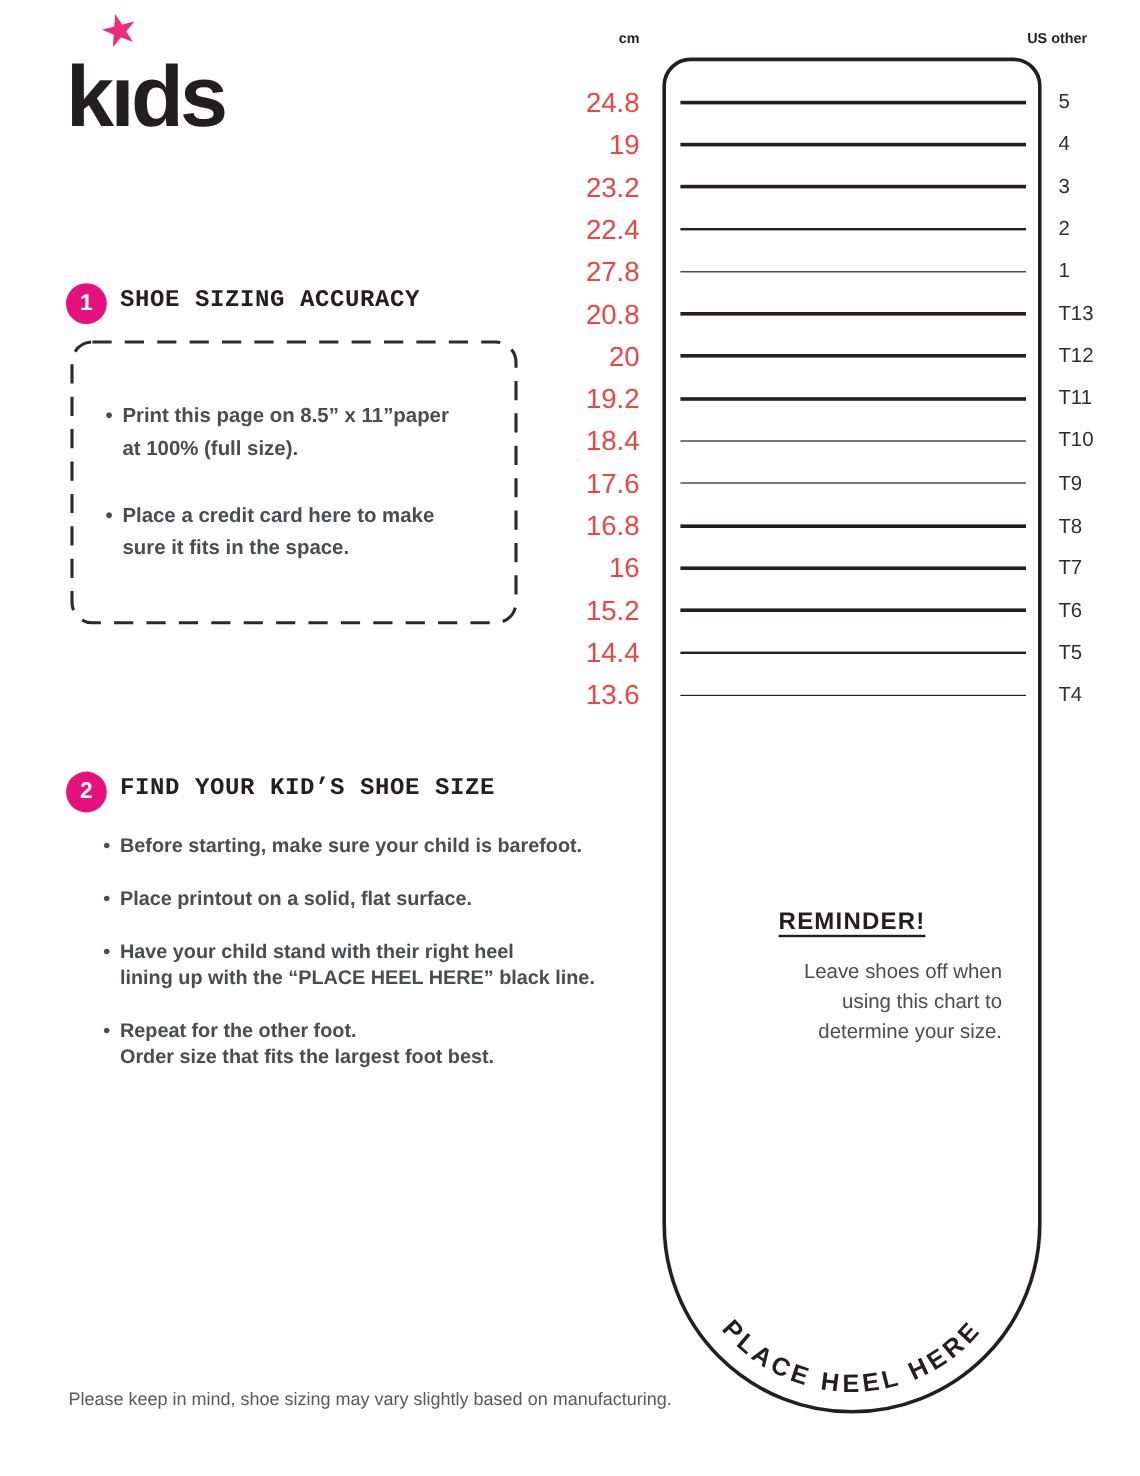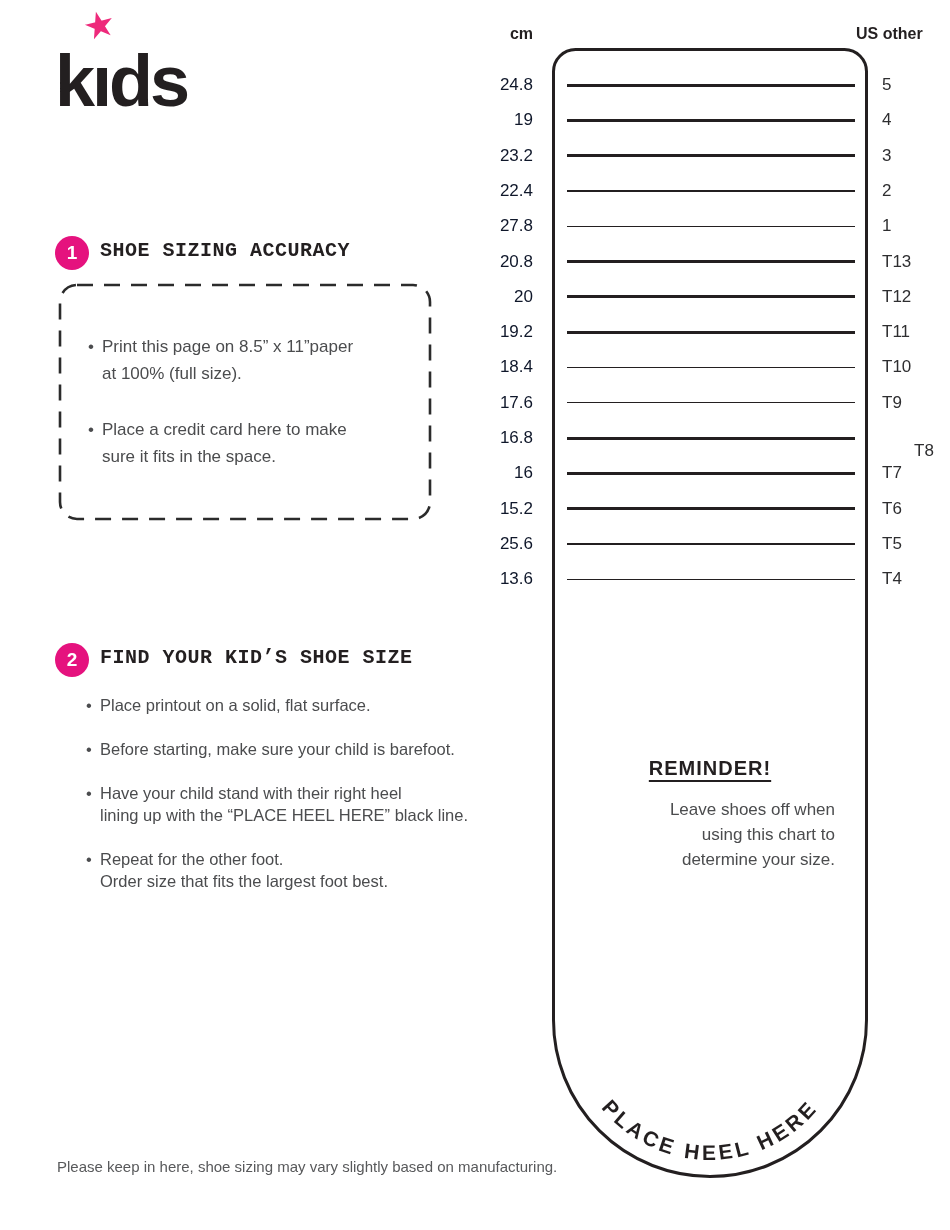--- a/index.html
+++ b/index.html
@@ -17,39 +17,39 @@
   
   .step-circle { position:absolute; width:34px; height:34px; border-radius:50%; color:#fff;
                  font-weight:bold; font-size:19px; display:flex; align-items:center; justify-content:center; }
   .step-title { position:absolute; left:100px; font-weight:bold; font-size:20px; letter-spacing:.5px; color:#231f20;font-family:Liberation Mono, monospace; }
 
   
   .dash-box { position:absolute; left:58px; top:283px; width:374px; height:238px; }
   .dash-box svg { position:absolute; left:0; top:0; }
   .dash-box .content { position:absolute; left:30px; top:50px; }
 
-  .bullets { list-style:none; }
+  .bullets { list-style:none;font-weight:bold; }
   .bullets li { position:relative; padding-left:14px; color:#4b4c4e; white-space:pre-line; }
   .bullets li::before { content:"•"; position:absolute; left:0; top:0; color:#4b4c4e; }
   .box-bullets li { font-size:17px; line-height:27px; margin-bottom:29px; }
   .step2-bullets { position:absolute; left:86px; top:694px; width:430px; }
   .step2-bullets li { font-size:16.5px; line-height:22px; margin-bottom:22px; }
 
   
   .footer { position:absolute; left:57px; top:1158px; font-size:15px; color:#58595b; }
 
   
-  .col-header { position:absolute; font-weight:bold; font-size:16px; color:#231f20; }
+  .col-header { position:absolute; font-weight:bold; font-size:12px; color:#231f20; }
   .cm-header { left:463px; top:25px; width:70px; text-align:right; }
   .us-header { left:856px; top:25px; }
 
   .shape-svg { position:absolute; left:0; top:0; }
 
   .rows { position:absolute; left:0; top:0; width:950px; height:1230px; pointer-events:none; }
-  .row .cm { position:absolute; left:463px; width:70px; text-align:right; font-size:17px; color:#0f172a; height:22px; line-height:22px; }
+  .row .cm { position:absolute; left:463px; width:70px; text-align:right; font-size:23px; color:#ef4444; height:22px; line-height:22px; }
   .row .us { position:absolute; left:882px; font-size:17px; color:#2e2e30; height:22px; line-height:22px; }
   .row .line { position:absolute; left:567px; width:288px; background:#231f20; }
   .row .line.bold { height:3px; }
   .row .line.thin { height:1.4px; }
 
   .reminder { position:absolute; left:585px; top:757px; width:250px; text-align:center; }
   .reminder-title { font-weight:bold; font-size:20px; letter-spacing:1px; color:#231f20;
                     text-decoration:underline; text-underline-offset:5px; text-decoration-thickness:2px; margin-bottom:17px; }
   .reminder-text { font-size:17px; line-height:25px; color:#4b4c4e; white-space:pre-line;text-align:right; }
 
@@ -82,29 +82,29 @@
       </ul>
     </div>
   </div>
 
   <div class="step-circle" style="left:55px; top:643px; background:#E5127E;">
     <span>2</span>
   </div>
   <div class="step-title" style="top:646px;">FIND YOUR KID’S SHOE SIZE</div>
 
   <ul class="bullets step2-bullets">
+    <li>Before starting, make sure your child is barefoot.</li>
     <li>Place printout on a solid, flat surface.</li>
-    <li>Before starting, make sure your child is barefoot.</li>
     <li>Have your child stand with their right heel
 lining up with the “PLACE HEEL HERE” black line.</li>
     <li>Repeat for the other foot.
 Order size that fits the largest foot best.</li>
   </ul>
 
-  <div class="footer">Please keep in here, shoe sizing may vary slightly based on manufacturing.</div>
+  <div class="footer">Please keep in mind, shoe sizing may vary slightly based on manufacturing.</div>
 
   <div class="col-header cm-header">cm</div>
   <div class="col-header us-header">US other</div>
 
   <svg class="shape-svg" width="950" height="1230">
     <path d="M 575.5 49.5 H 844.5 A 22 22 0 0 1 866.5 71.5 V 1020 A 156.5 156.5 0 0 1 553.5 1020 V 71.5 A 22 22 0 0 1 575.5 49.5 Z" fill="none" stroke="#231f20" stroke-width="3"></path>
     <path id="heelArc" d="M 590 1092 A 140 140 0 0 0 830 1092" fill="none"></path>
     <text class="heel-text">
       <textPath href="#heelArc" startOffset="50%" text-anchor="middle">PLACE HEEL HERE</textPath>
     </text>
@@ -167,37 +167,37 @@
 
   <div class="row">
     <span class="cm" style="top: 391.7px;">17.6</span>
     <div class="line thin" style="top: 402px;"></div>
     <span class="us" style="top: 391.7px;">T9</span>
   </div>
 
   <div class="row">
     <span class="cm" style="top: 427px;">16.8</span>
     <div class="line bold" style="top: 436.5px;"></div>
-    <span class="us" style="top: 440px; margin-left: 32px;">T8</span>
+    <span class="us" style="top: 428px;">T8</span>
   </div>
 
   <div class="row">
     <span class="cm" style="top: 462.3px;">16</span>
     <div class="line bold" style="top: 471.8px;"></div>
     <span class="us" style="top: 462.3px;">T7</span>
   </div>
 
   <div class="row">
     <span class="cm" style="top: 497.6px;">15.2</span>
     <div class="line bold" style="top: 507.1px;"></div>
     <span class="us" style="top: 497.6px;">T6</span>
   </div>
 
   <div class="row">
-    <span class="cm" style="top: 532.9px;">25.6</span>
+    <span class="cm" style="top: 532.9px;">14.4</span>
     <div class="line thin" style="top: 543.2px;"></div>
     <span class="us" style="top: 532.9px;">T5</span>
   </div>
 
   <div class="row">
     <span class="cm" style="top: 568.2px;">13.6</span>
     <div class="line thin" style="top: 578.5px;"></div>
     <span class="us" style="top: 568.2px;">T4</span>
   </div>
 </div>

